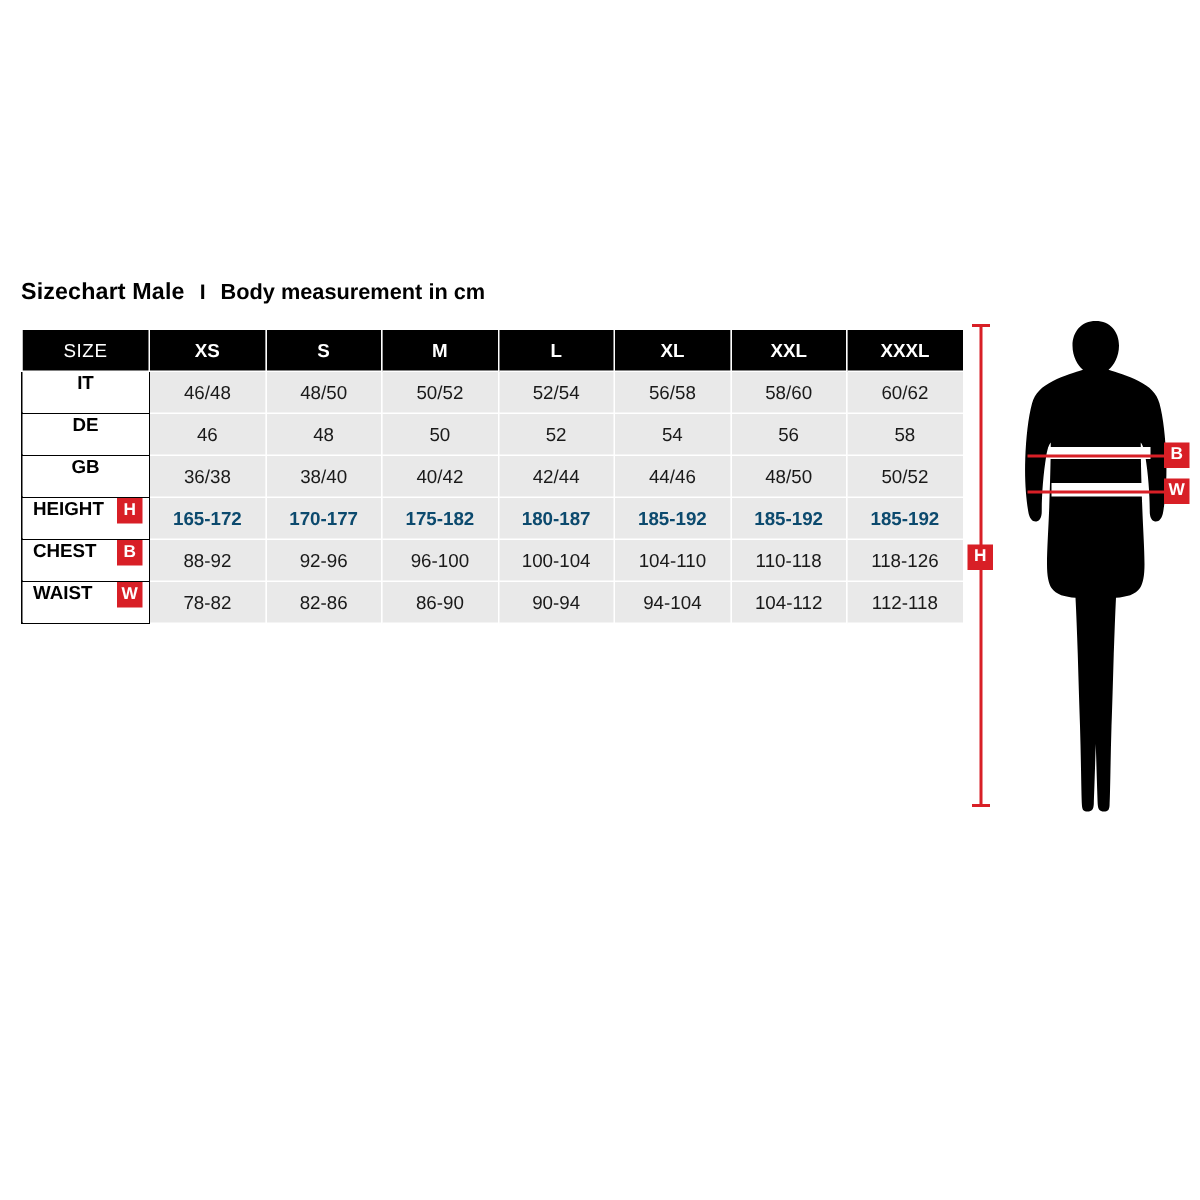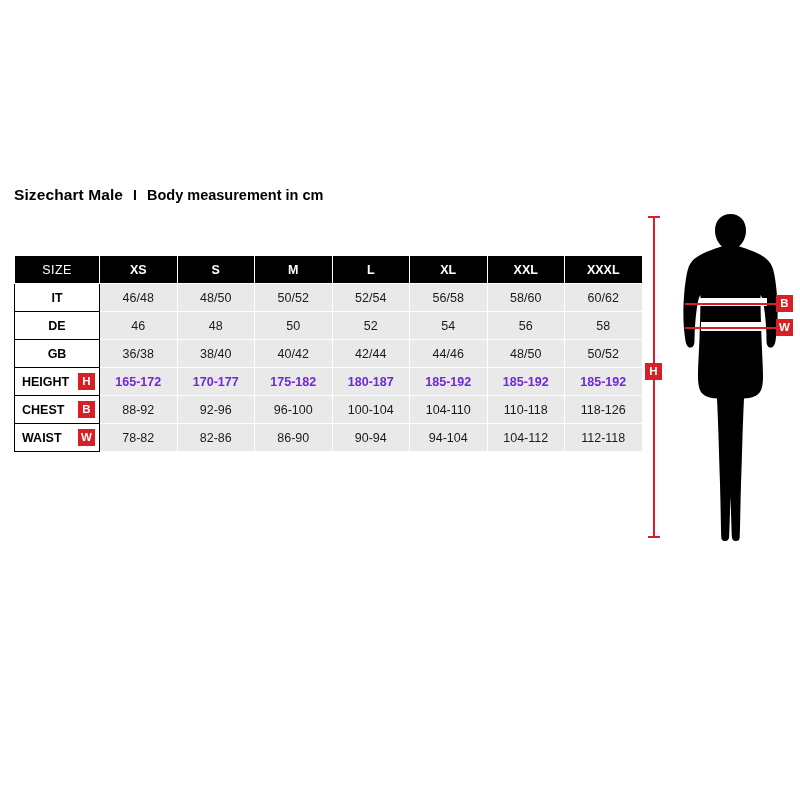--- a/index.html
+++ b/index.html
@@ -47,21 +47,20 @@
     font-size: 14.5px;
     font-weight: bold;
   }
 
   
   .table-wrap {
     position: absolute;
     left: 14px;
     top: 219px;
     width: 627px;
-    margin-top: 36px;
   }
   table.sizechart {
     border-collapse: collapse;
     width: 627px;
     table-layout: fixed;
   }
   table.sizechart td, table.sizechart th {
     border: 1px solid #ffffff;
     height: 27px;
     text-align: center;
@@ -91,25 +90,24 @@
     color: #000000;
     position: relative;
   }
   .cell {
     background: #e9e9e9;
     color: #1a1a1a;
     font-weight: normal;
   }
   .cell.bold {
     font-weight: bold;
-    color: #6d28d9;
+    color: #0c4a6e;
   }
   .label-inner {
     display: flex;
-    align-items: center;
     justify-content: space-between;
     padding: 0 4px 0 7px;
     height: 100%;
     box-sizing: border-box;
   }
   .label-inner.center {
     justify-content: center;
     padding: 0;
   }
   .tag {

